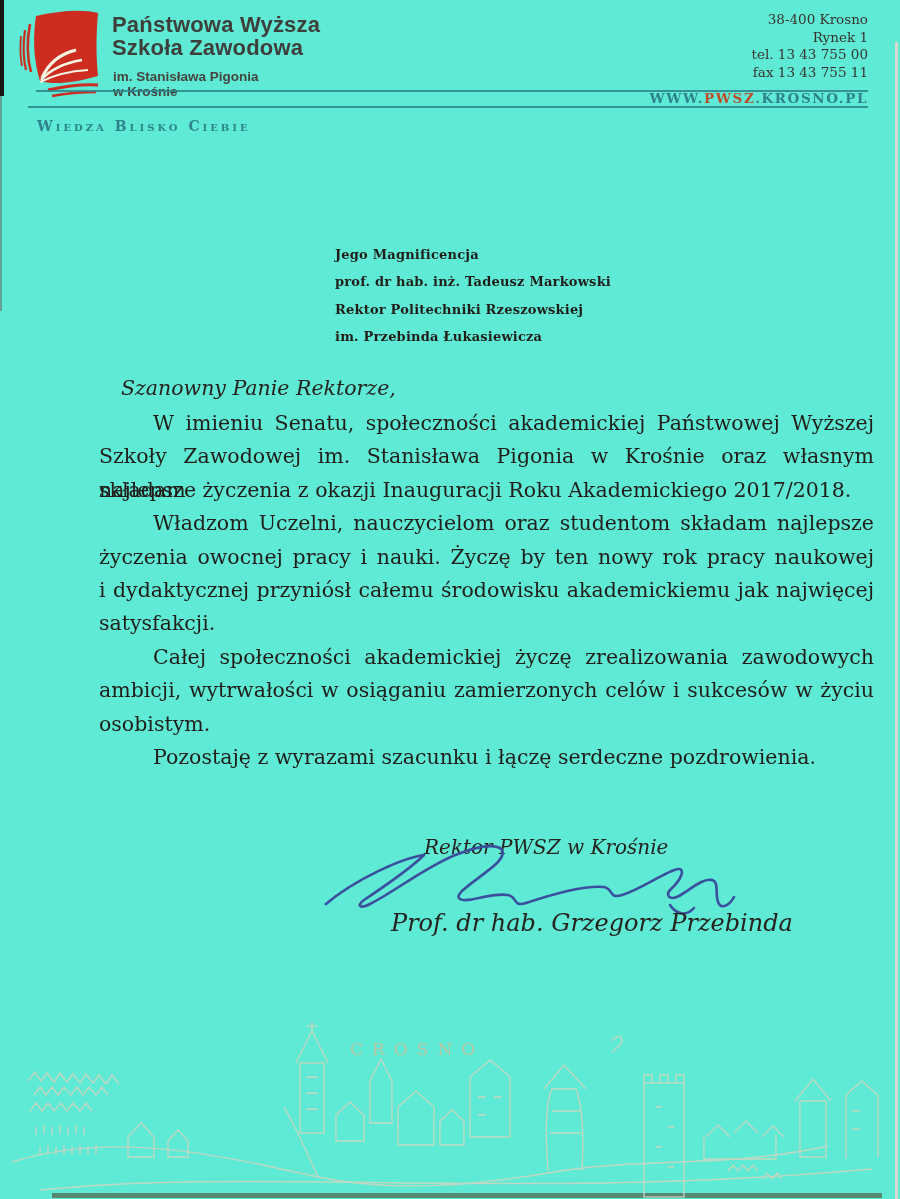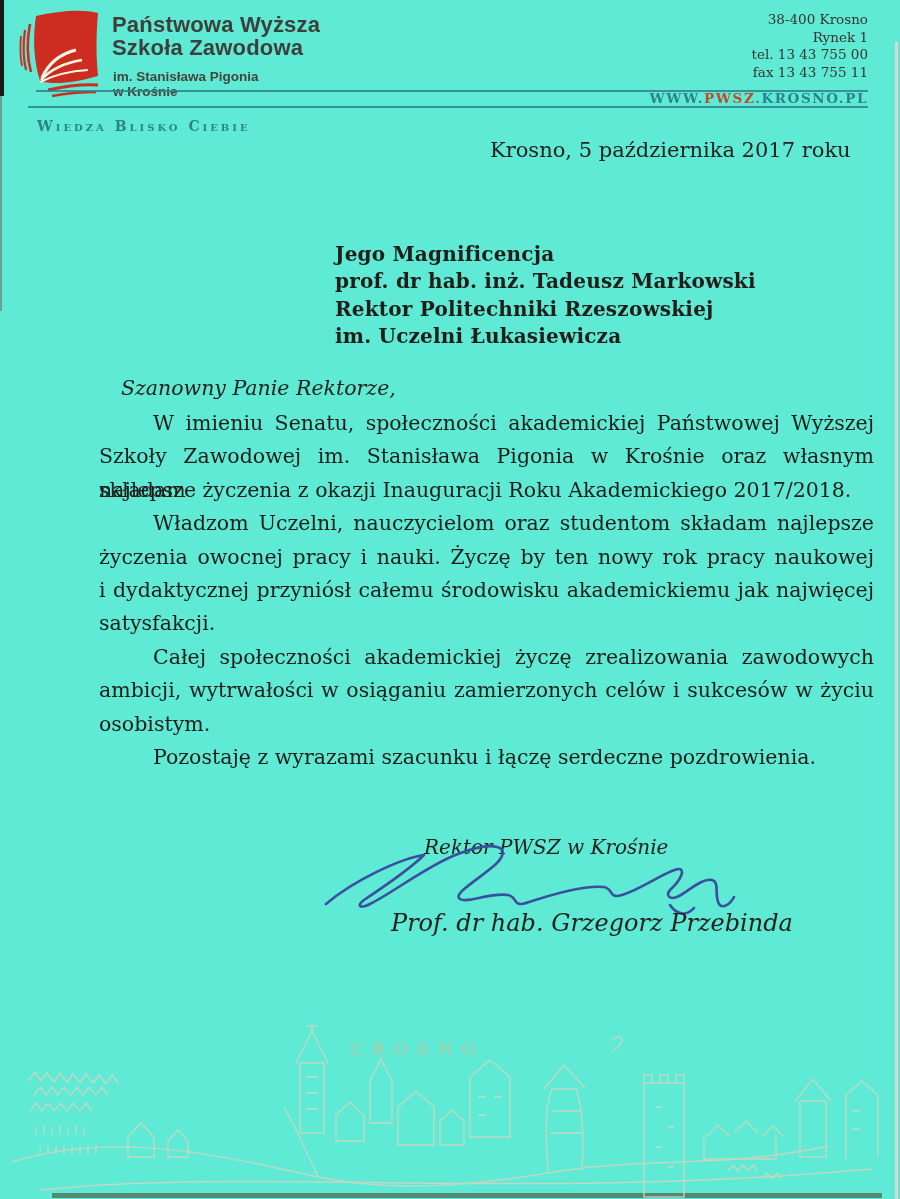--- a/index.html
+++ b/index.html
@@ -36,21 +36,21 @@
   .website{
     position:absolute;left:640px;top:90px;width:228px;text-align:right;
     font-size:13.5px;letter-spacing:1.6px;color:#2e828c;font-weight:600;
   }
   .website .accent{color:#bf4a2a;}
 
   
   .dateline{position:absolute;left:490px;top:138px;font-size:21px;color:#26221e;}
   .recipient{
     position:absolute;left:335px;top:241px;
-    font-weight:bold;font-size:20px;line-height:27.3px;color:#211d19;letter-spacing:.2px;
+    font-weight:bold;font-size:13px;line-height:27.3px;color:#211d19;letter-spacing:.2px;
   }
   .salutation{position:absolute;left:121px;top:376px;font-style:italic;font-size:20.5px;color:#26221e;}
   .body-text{position:absolute;left:99px;top:407px;width:775px;font-size:20.5px;color:#211d19;}
   .body-line{line-height:33.4px;height:33.4px;text-align:justify;white-space:normal;}
   .body-line.just{text-align-last:justify;}
   .body-line.indent{text-indent:54px;}
 
   .sign-title{position:absolute;left:424px;top:835px;font-style:italic;font-size:20px;color:#26221e;}
   .sign-name{position:absolute;left:391px;top:909px;font-style:italic;font-size:24px;color:#26221e;}
   .sign-svg{position:absolute;left:318px;top:842px;}
@@ -102,27 +102,26 @@
 
   <div class="rule rule-top"></div>
   <div class="rule rule-bottom"></div>
 
   <div class="tagline">Wiedza Blisko Ciebie</div>
 
   <div class="website">
     <span>WWW.</span><span class="accent">PWSZ</span><span>.KROSNO.PL</span>
   </div>
 
-  <div class="dateline">Krosno, 5 października 2017 roku</div>
 
   <div class="recipient">
       <div>Jego Magnificencja</div>
       <div>prof. dr hab. inż.  Tadeusz Markowski</div>
       <div>Rektor Politechniki Rzeszowskiej</div>
-      <div>im. Uczelni Łukasiewicza</div>
+      <div>im. Przebinda Łukasiewicza</div>
     </div>
 
   <div class="salutation">Szanowny Panie Rektorze,</div>
 
   <div class="body-text" id="body-text">
       <div class="body-line indent just">W imieniu Senatu, społeczności akademickiej Państwowej Wyższej</div>
       <div class="body-line just">Szkoły Zawodowej im. Stanisława Pigonia w Krośnie oraz własnym składam</div>
       <div class="body-line">najlepsze życzenia z okazji Inauguracji Roku Akademickiego 2017/2018.</div>
       <div class="body-line indent just">Władzom Uczelni, nauczycielom oraz studentom składam najlepsze</div>
       <div class="body-line just">życzenia owocnej pracy i nauki. Życzę by ten nowy rok pracy naukowej</div>

